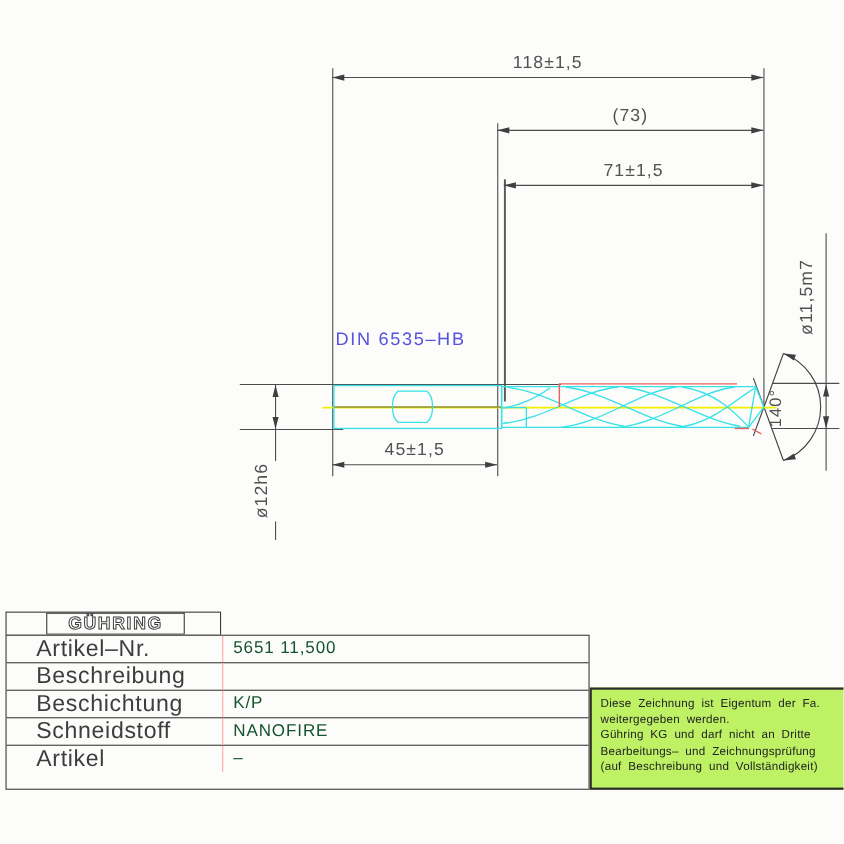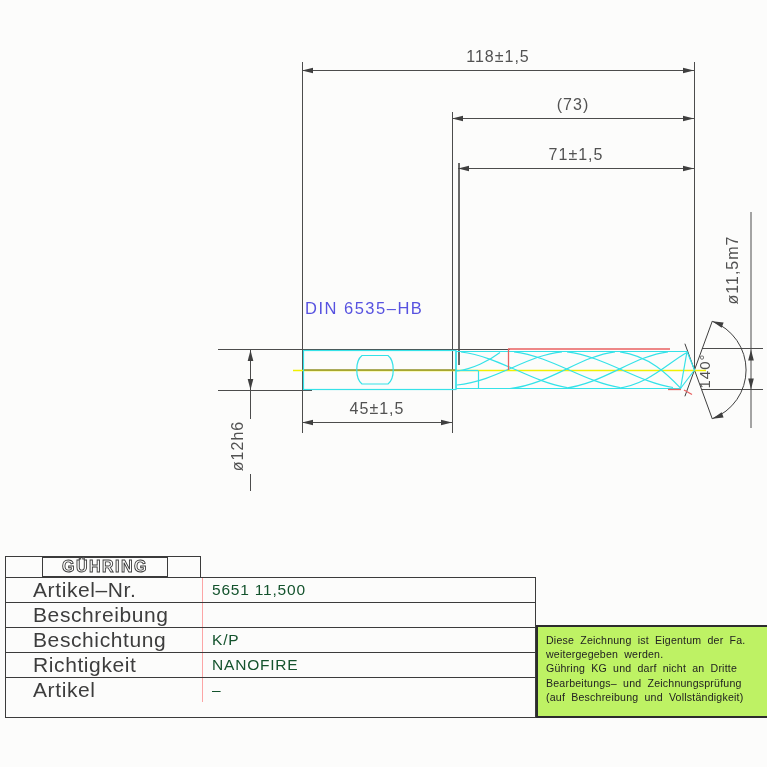--- a/index.html
+++ b/index.html
@@ -161,21 +161,21 @@
       <div class="tt-value">5651 11,500</div>
     </div>
     <div class="tt-row">
       <div class="tt-label">Beschreibung</div>
     </div>
     <div class="tt-row">
       <div class="tt-label">Beschichtung</div>
       <div class="tt-value">K/P</div>
     </div>
     <div class="tt-row">
-      <div class="tt-label">Richtigkeit</div>
+      <div class="tt-label">Schneidstoff</div>
       <div class="tt-value">NANOFIRE</div>
     </div>
     <div class="tt-row">
       <div class="tt-label">Artikel</div>
       <div class="tt-value">–</div>
     </div>
   </div>
 
   <div class="note-box">
     <div class="note-line">Diese Zeichnung ist Eigentum der Fa.</div>

